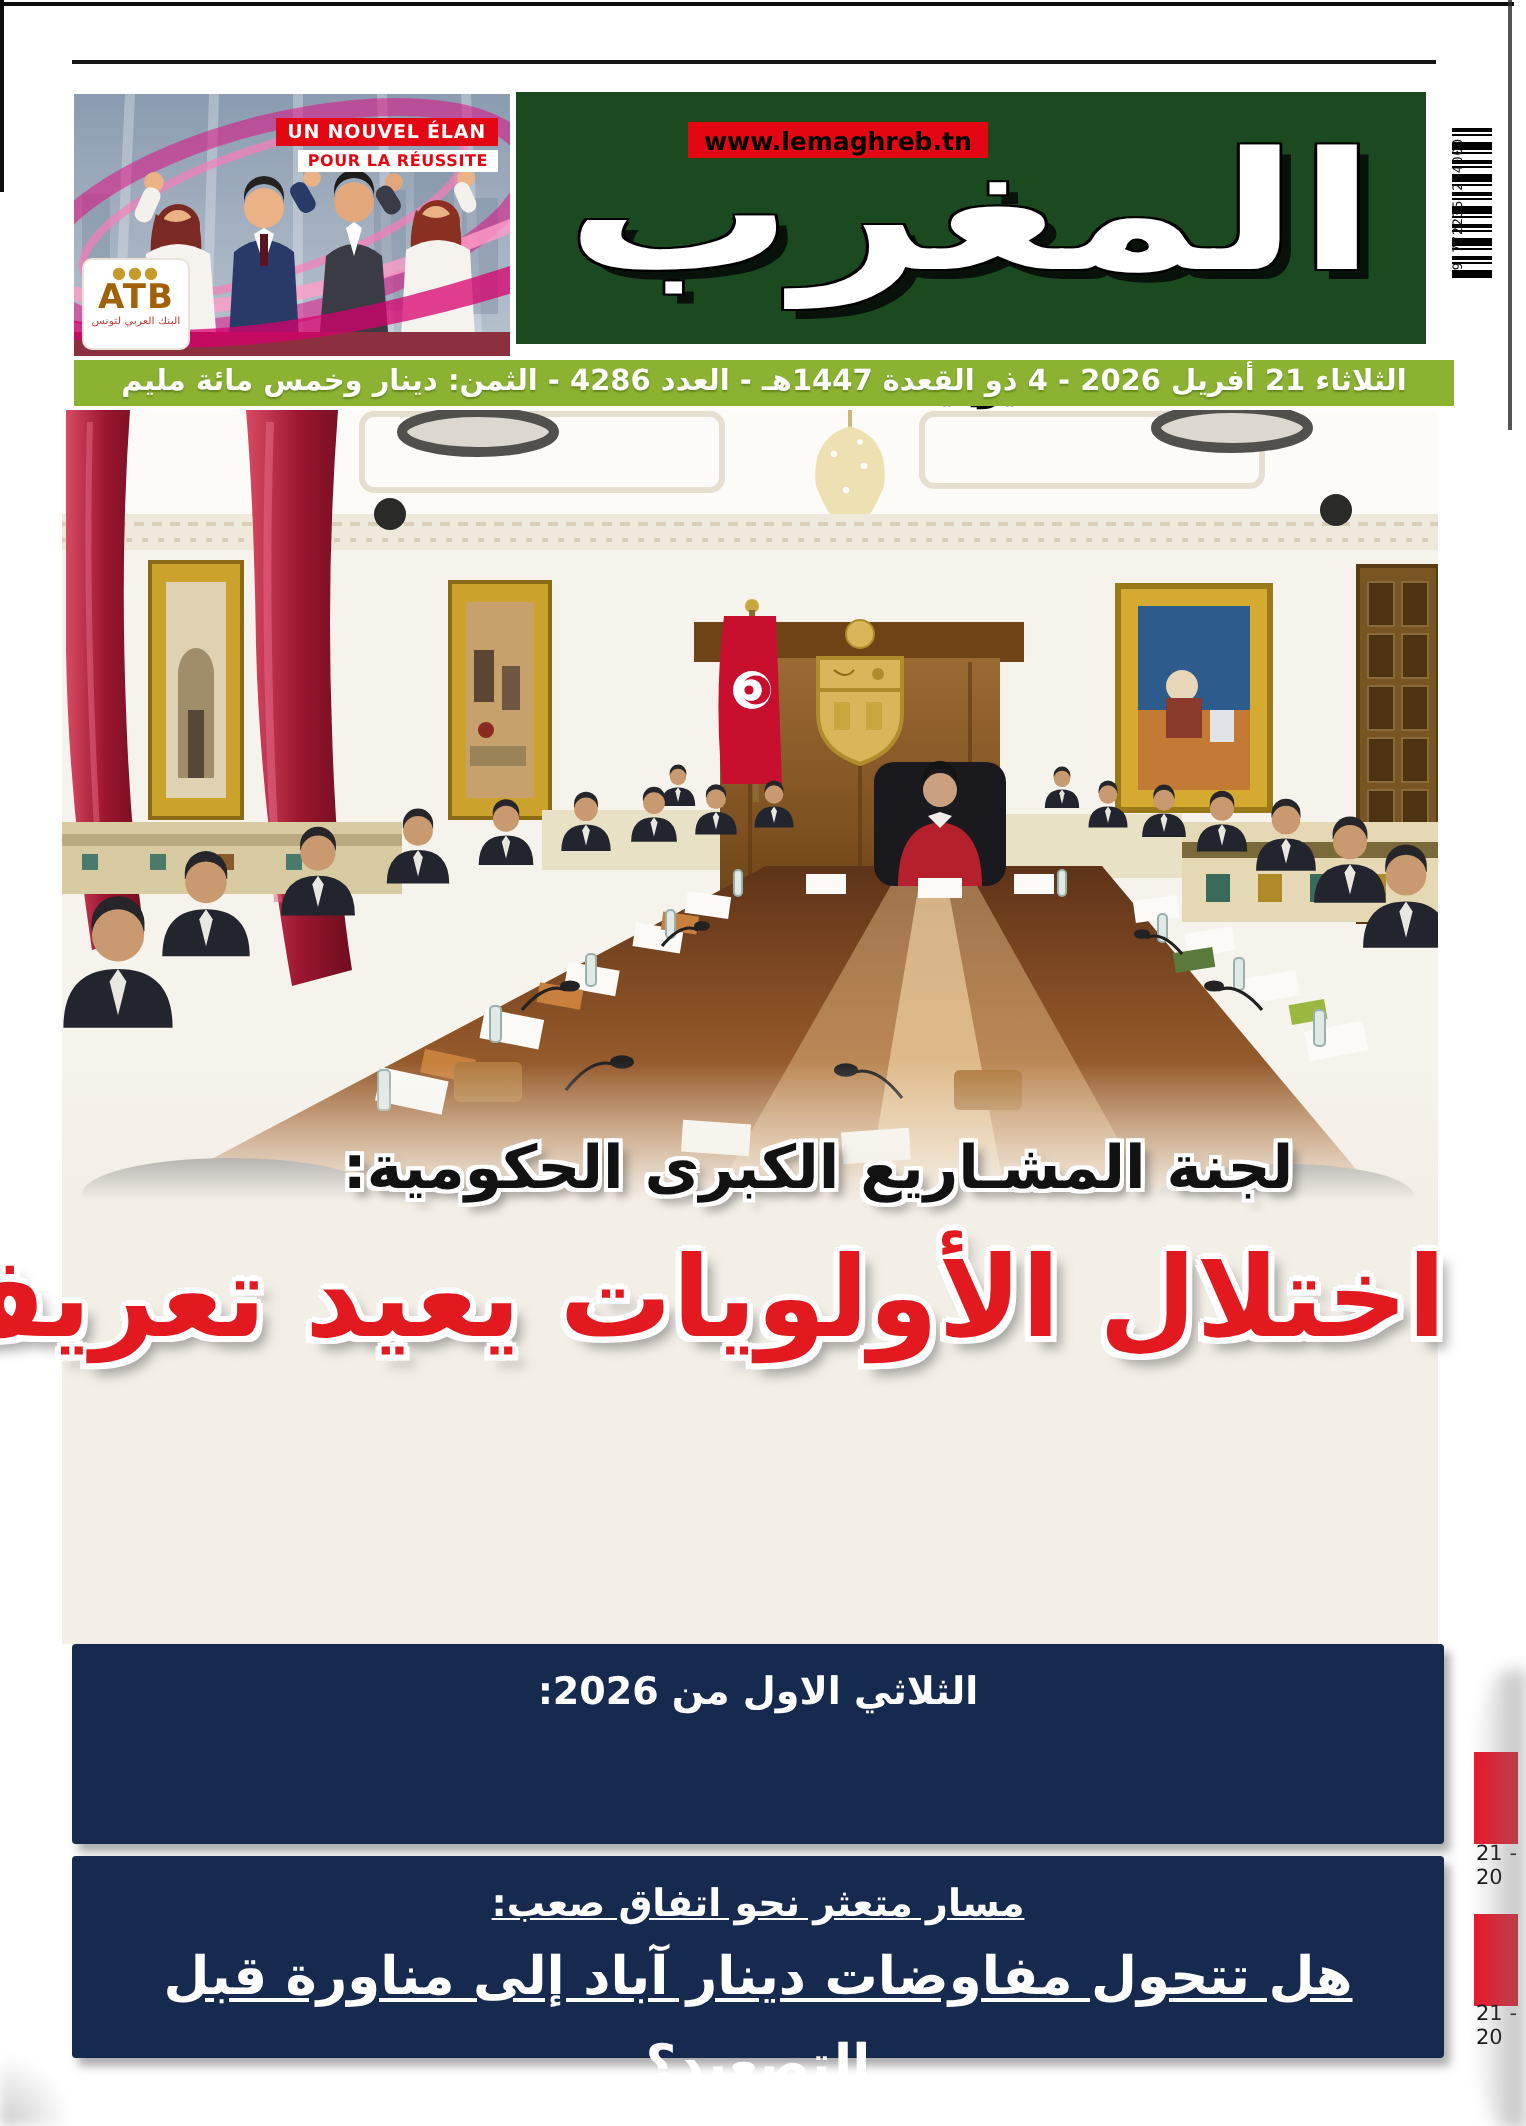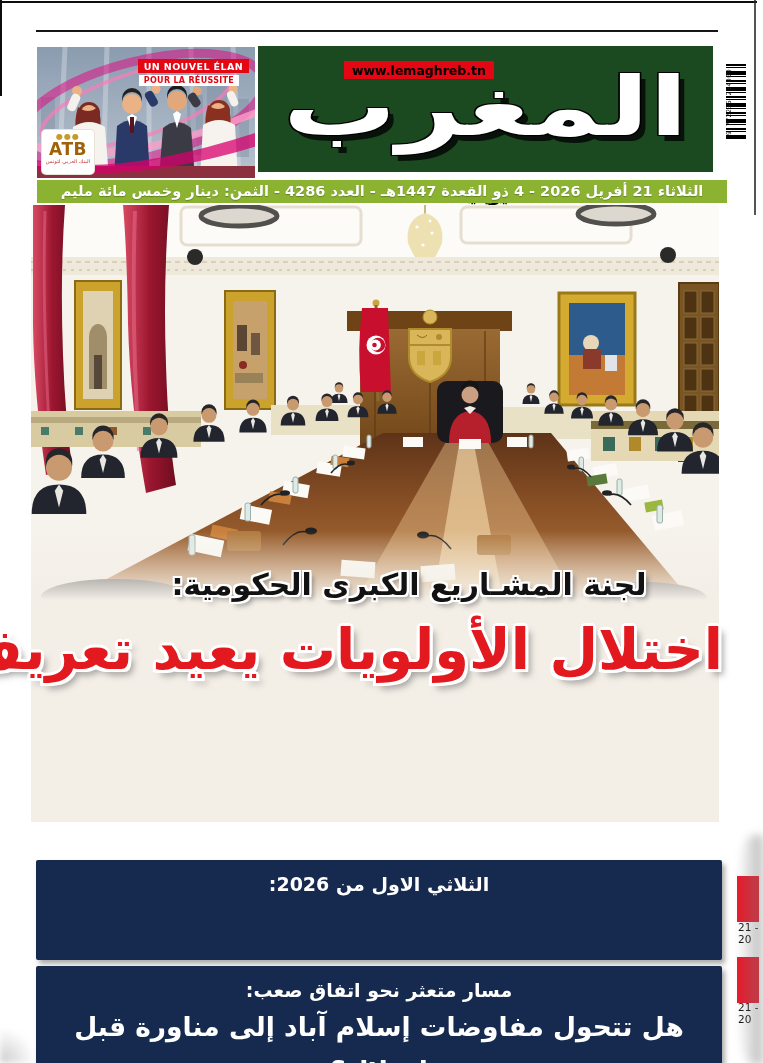--- a/index.html
+++ b/index.html
@@ -17,21 +17,21 @@
      filter:blur(4px);border-radius:60% 0 0 60%/30%;}
   .corner-shadow{left:0;top:1025px;width:34px;height:38px;
      background:radial-gradient(circle at 0% 100%,rgba(150,150,150,.5),rgba(150,150,150,0) 70%);
      filter:blur(3px);}
 
   
   .ad{left:37px;top:47px;width:218px;height:131px;overflow:hidden;background:#93a2b4;}
   .ad svg{display:block;}
   .ad-slogan1{right:6px;top:12px;background:#e30613;color:#fff;font-weight:bold;
      font-size:9.5px;padding:2px 6px 1px;letter-spacing:.4px;}
-  .ad-slogan2{right:16px;top:28px;background:#fff;color:#e30613;font-weight:bold;
+  .ad-slogan2{right:6px;top:28px;background:#fff;color:#e30613;font-weight:bold;
      font-size:8px;padding:1px 5px;letter-spacing:.3px;}
   .atb-badge{left:5px;top:83px;width:52px;height:44px;background:#fff;border-radius:4px;
      text-align:center;box-shadow:0 0 0 1px #e9e2d8;}
   .atb-dots{font-size:8px;line-height:9px;color:#c79a2a;letter-spacing:1px;margin-top:2px;}
   .atb-name{color:#a16207;font-weight:bold;font-size:17px;line-height:17px;letter-spacing:.5px;}
   .atb-ar{color:#c43a3a;font-size:5.5px;line-height:7px;transform:scaleY(.9);}
 
   
   .masthead{left:258px;top:46px;width:455px;height:126px;background:#1b4a20;}
   .site-badge{left:86px;top:15px;background:#e30613;color:#000000;font-weight:bold;
@@ -69,23 +69,23 @@
        -2px 2px 0 #fff,0 2px 0 #fff,2px 2px 0 #fff,4px 4px 5px rgba(90,90,90,.6);}
   .headline{left:31px;width:692px;text-align:center;direction:rtl;z-index:3;white-space:nowrap;
      color:#e2191f;font-weight:bold;font-size:56px;
      text-shadow:-2px -2px 0 #fff,0 -3px 0 #fff,2px -2px 0 #fff,-3px 0 0 #fff,3px 0 0 #fff,
        -2px 2px 0 #fff,0 3px 0 #fff,2px 2px 0 #fff,-3px 3px 0 #fff,3px 3px 0 #fff,
        5px 6px 6px rgba(100,100,100,.55);}
   .hl1{top:617px;} .hl2{top:712px;}
 
   
   .storybox{left:36px;width:686px;background:#152a4e;color:#fff;text-align:center;direction:rtl;
-     border-radius:2px;box-shadow:3px 4px 5px rgba(90,90,90,.5);margin-top:38px;}
+     border-radius:2px;box-shadow:3px 4px 5px rgba(90,90,90,.5);}
   .box1{top:822px;height:100px;}
-  .box2{top:928px;height:129px;}
+  .box2{top:928px;height:101px;text-decoration:underline;}
   .box-kicker{padding-top:11px;font-weight:bold;font-size:19px;line-height:26px;}
   .box-head{font-weight:bold;font-size:26.5px;line-height:44px;margin-top:2px;}
 
   
   .tab-red{left:737px;width:22px;height:46px;background:#e8192c;}
   .tab1{top:876px;} .tab2{top:957px;}
   .tab-label{left:738px;width:26px;color:#111;font-size:10.5px;line-height:12px;font-weight:normal;}
   .lab1{top:921px;} .lab2{top:1001px;}
 </style>
 </head>
@@ -428,21 +428,21 @@
 
   <div class="abs kicker">لجنة المشـاريع الكبرى الحكومية:</div>
   <div class="abs headline hl1">اختلال الأولويات يعيد تعريف</div>
 
   <div class="abs storybox box1">
     <div class="box-kicker">الثلاثي الاول من 2026:</div>
   </div>
 
   <div class="abs storybox box2">
     <div class="box-kicker">مسار متعثر نحو اتفاق صعب:</div>
-    <div class="box-head">هل تتحول مفاوضات إسلام آباد إلى مناورة قبل اختلال؟</div>
+    <div class="box-head">هل تتحول مفاوضات دينار آباد إلى مناورة قبل التصعيد؟</div>
   </div>
 
   <div class="abs tab-red tab1"></div>
   <div class="abs tab-label lab1">
     <div>21 -</div>
     <div>20</div>
   </div>
   <div class="abs tab-red tab2"></div>
   <div class="abs tab-label lab2">
     <div>21 -</div>

